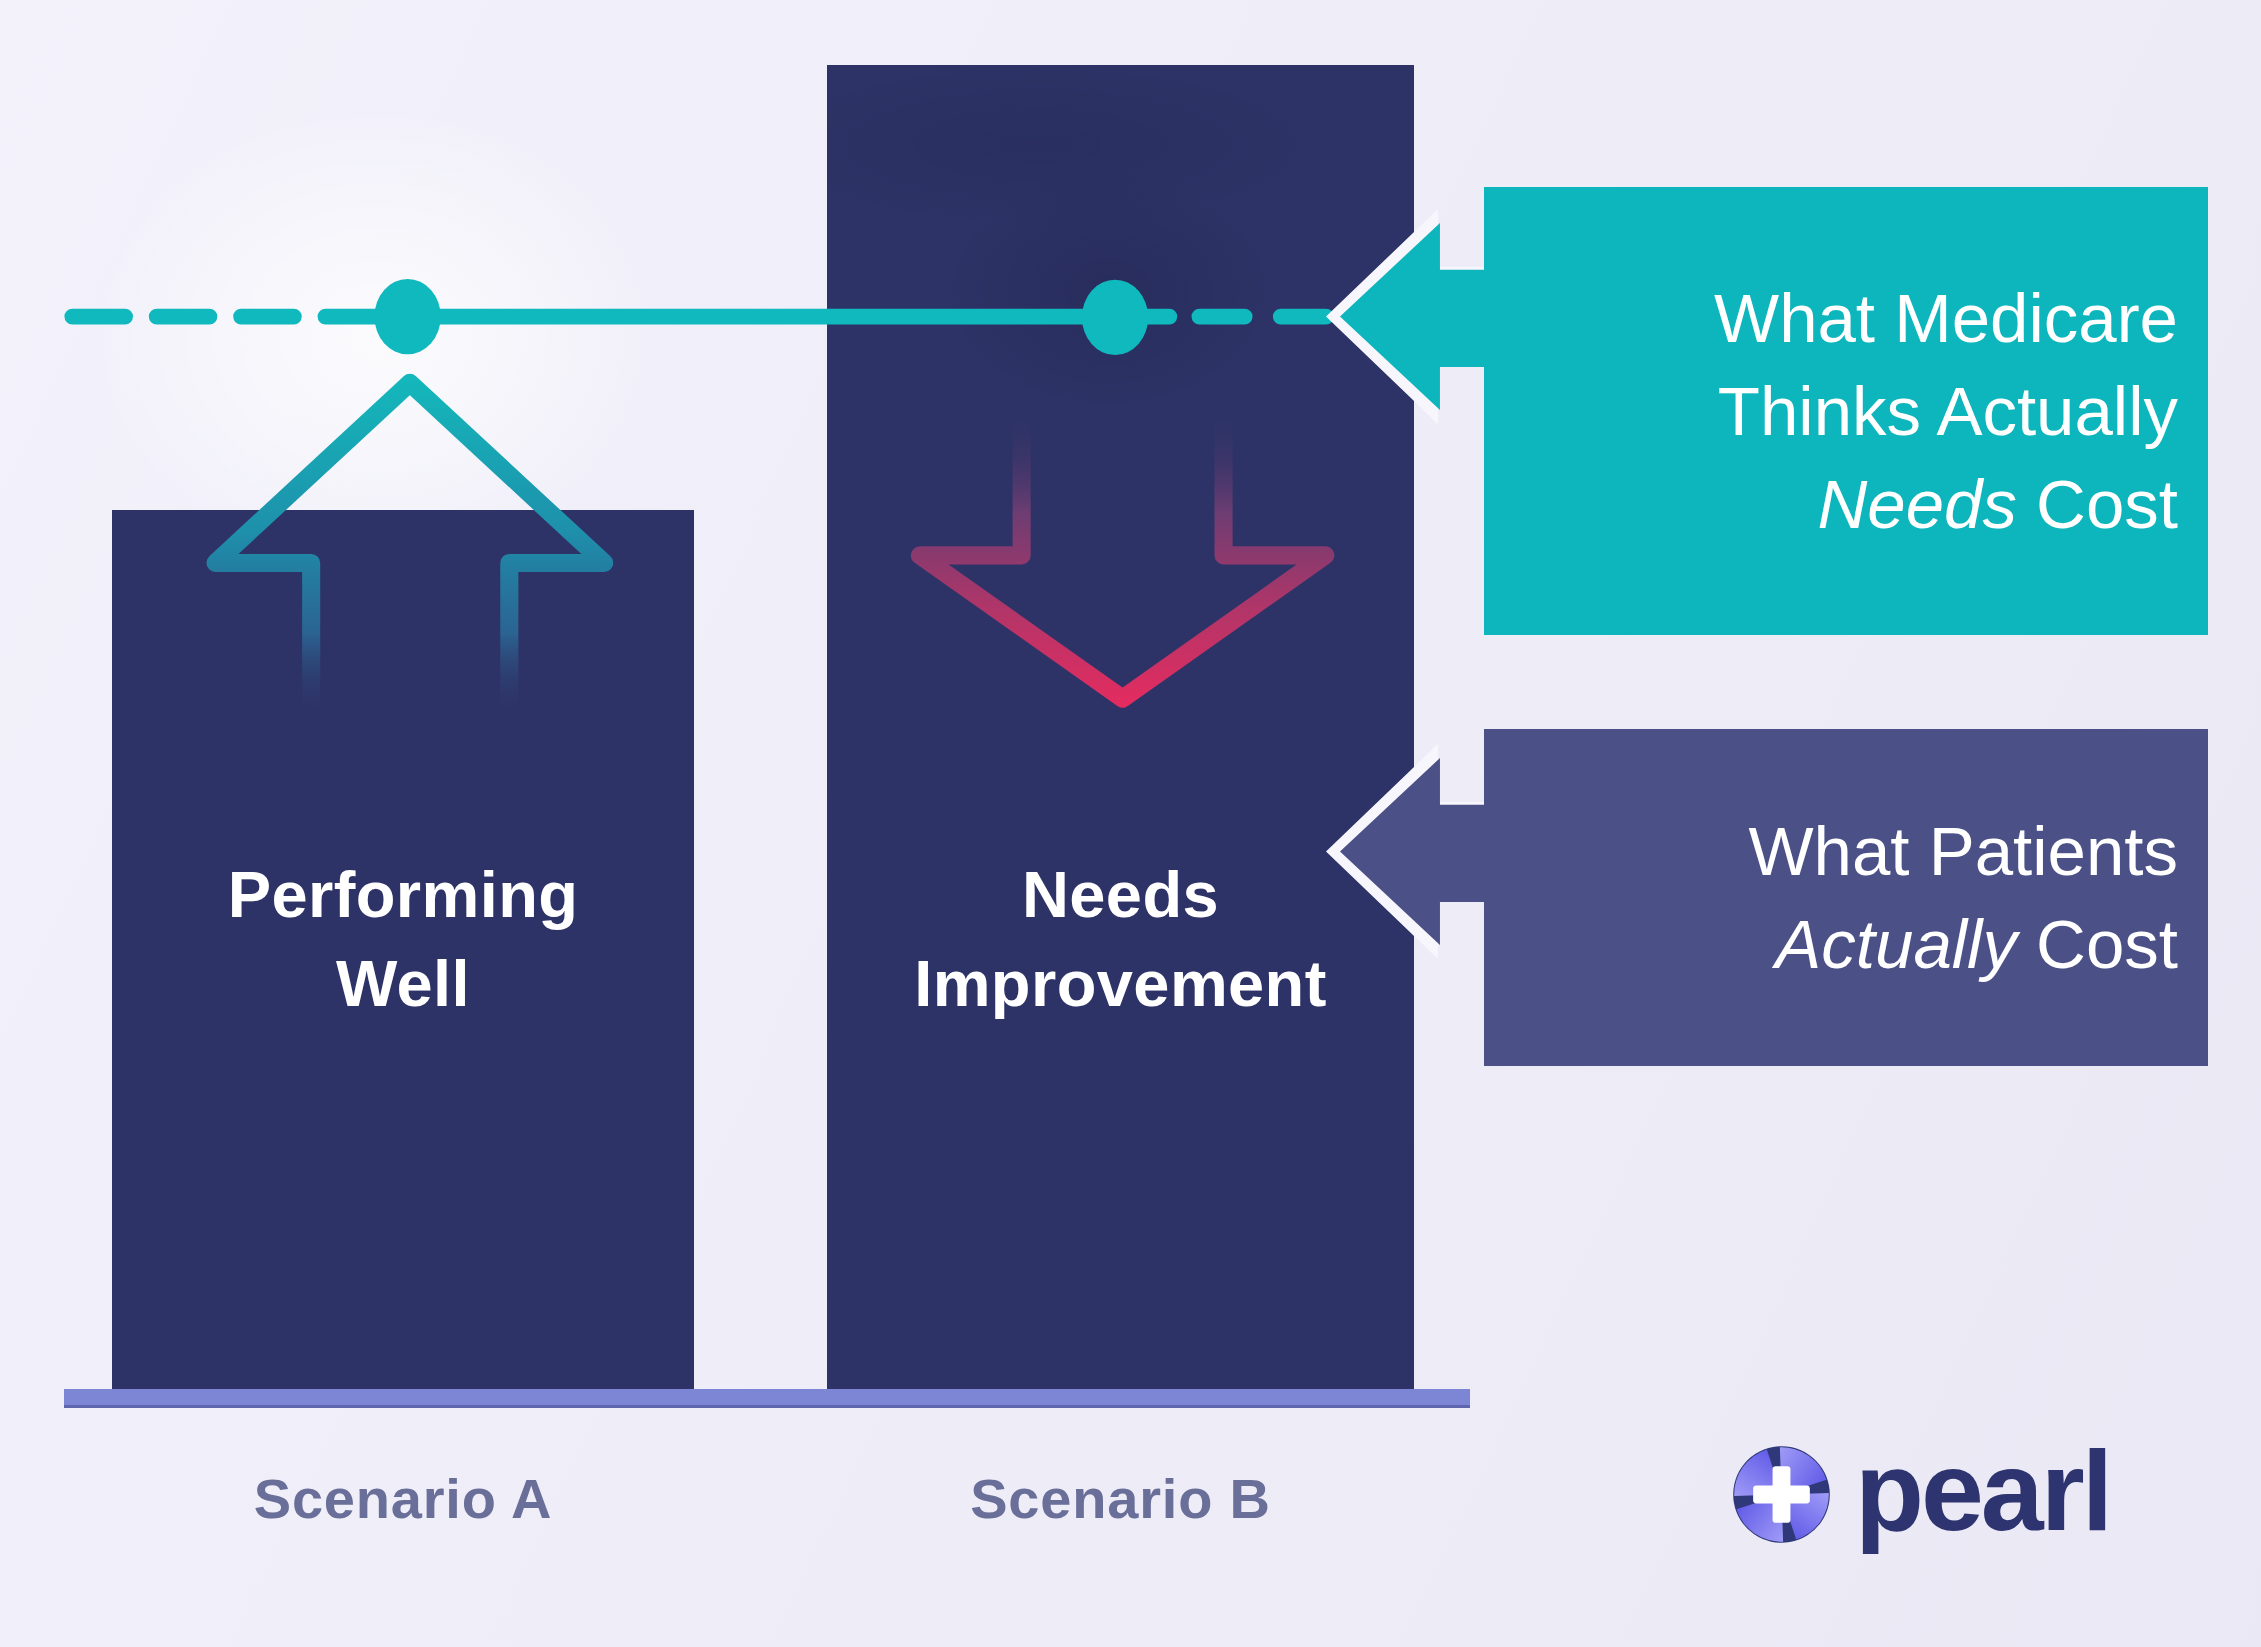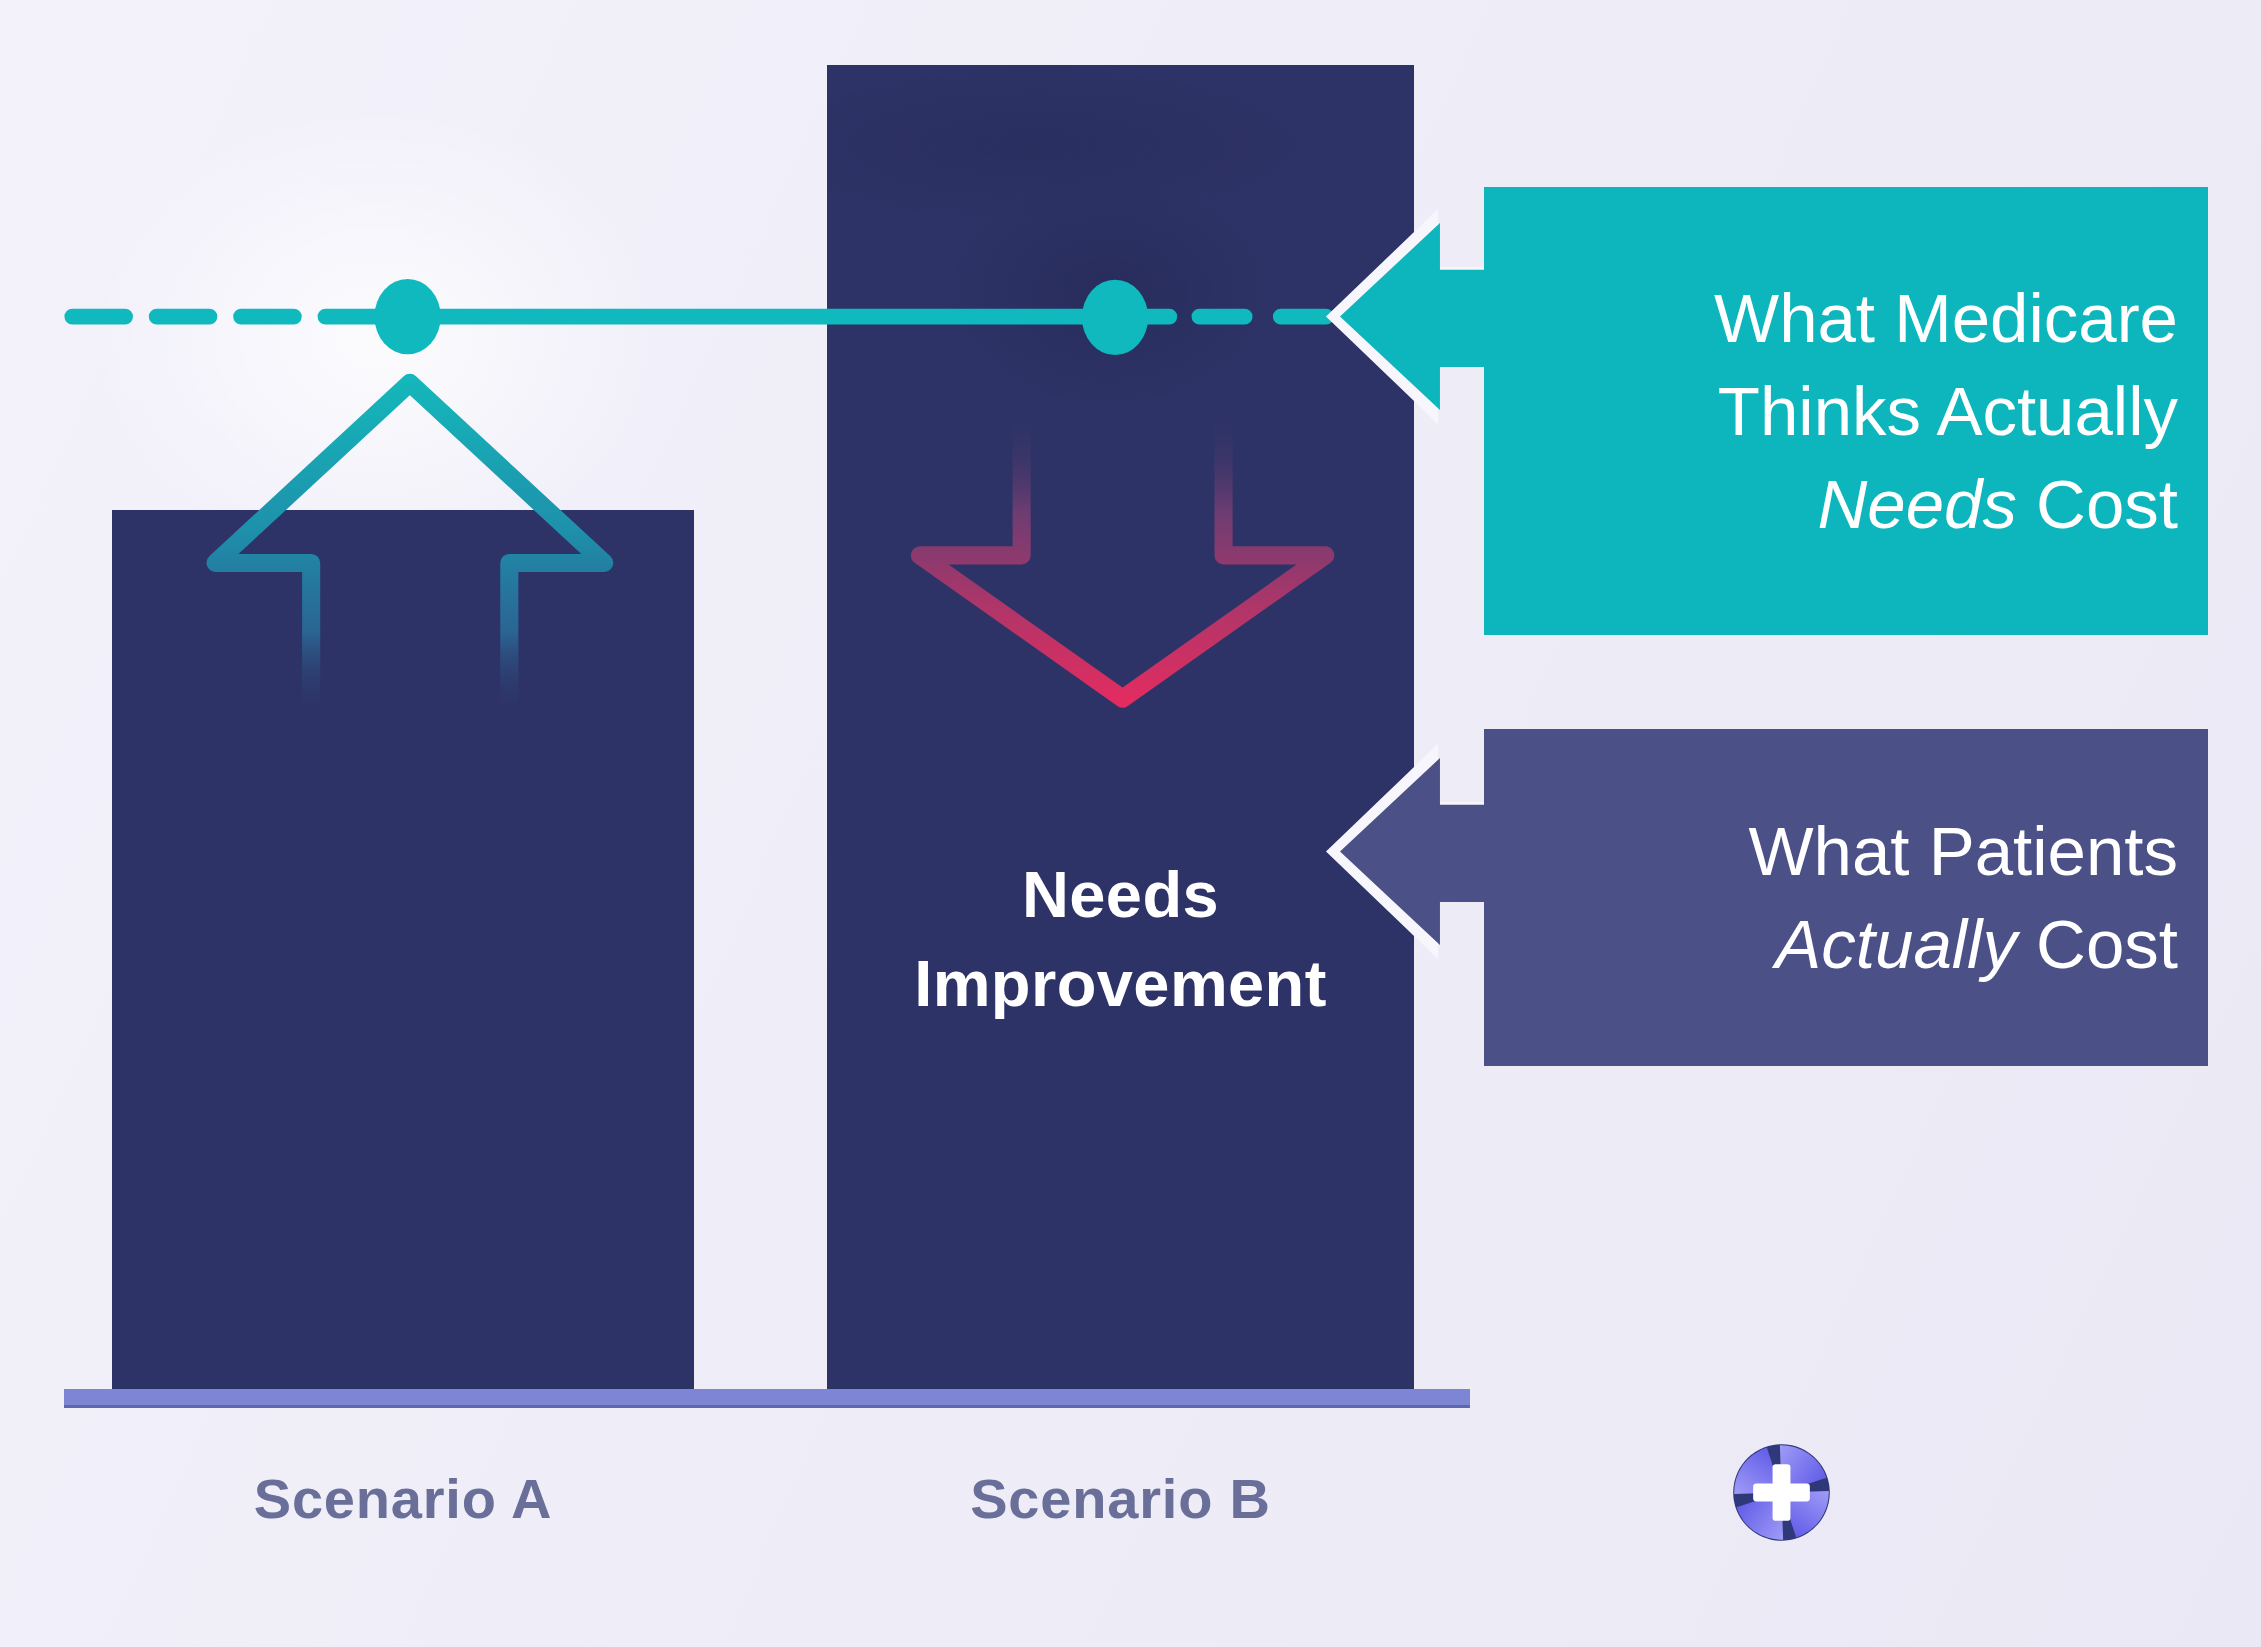--- a/index.html
+++ b/index.html
@@ -104,20 +104,24 @@
       <ellipse cx="1480" cy="421" rx="44" ry="50" fill="#0fb9be"></ellipse>
     </g>
     <g>
       <path d="M413 938 L413 747 L286 747 L544 508 L802 747 L676 747 L676 938" fill="none" stroke="url(#gUp)" stroke-width="24" stroke-linejoin="round" stroke-linecap="round"></path>
     </g>
     <g>
       <path d="M1356 558 L1356 737 L1221 737 L1490 927 L1759 737 L1624 737 L1624 558" fill="none" stroke="url(#gDown)" stroke-width="24" stroke-linejoin="round" stroke-linecap="round"></path>
     </g>
   </svg>
 
+  <div class="bar-label bar-label--a">
+    <div>Performing</div>
+    <div>Well</div>
+  </div>
   <div class="bar-label bar-label--b">
     <div>Needs</div>
     <div>Improvement</div>
   </div>
 
   <div class="baseline"></div>
   <div class="axis-label axis-label--a">Scenario A</div>
   <div class="axis-label axis-label--b">Scenario B</div>
 
   <div class="callout-arrow callout-arrow--outline arr-should-outline"></div>
@@ -150,16 +154,17 @@
           <path d="M50 50 L56.3 5.4 A45 45 0 0 1 94.6 43.7 Z" transform="rotate(90 50 50)"></path>
           <path d="M50 50 L56.3 5.4 A45 45 0 0 1 94.6 43.7 Z" transform="rotate(180 50 50)"></path>
           <path d="M50 50 L56.3 5.4 A45 45 0 0 1 94.6 43.7 Z" transform="rotate(270 50 50)"></path>
         </g>
       </g>
       <g fill="#ffffff">
         <rect x="41.5" y="23" width="17" height="54" rx="3"></rect>
         <rect x="23" y="41.5" width="54" height="17" rx="3"></rect>
       </g>
     </svg>
+    <span class="logo-word">pearl</span>
   </div>
 
 </div>
 
 
 </body></html>

